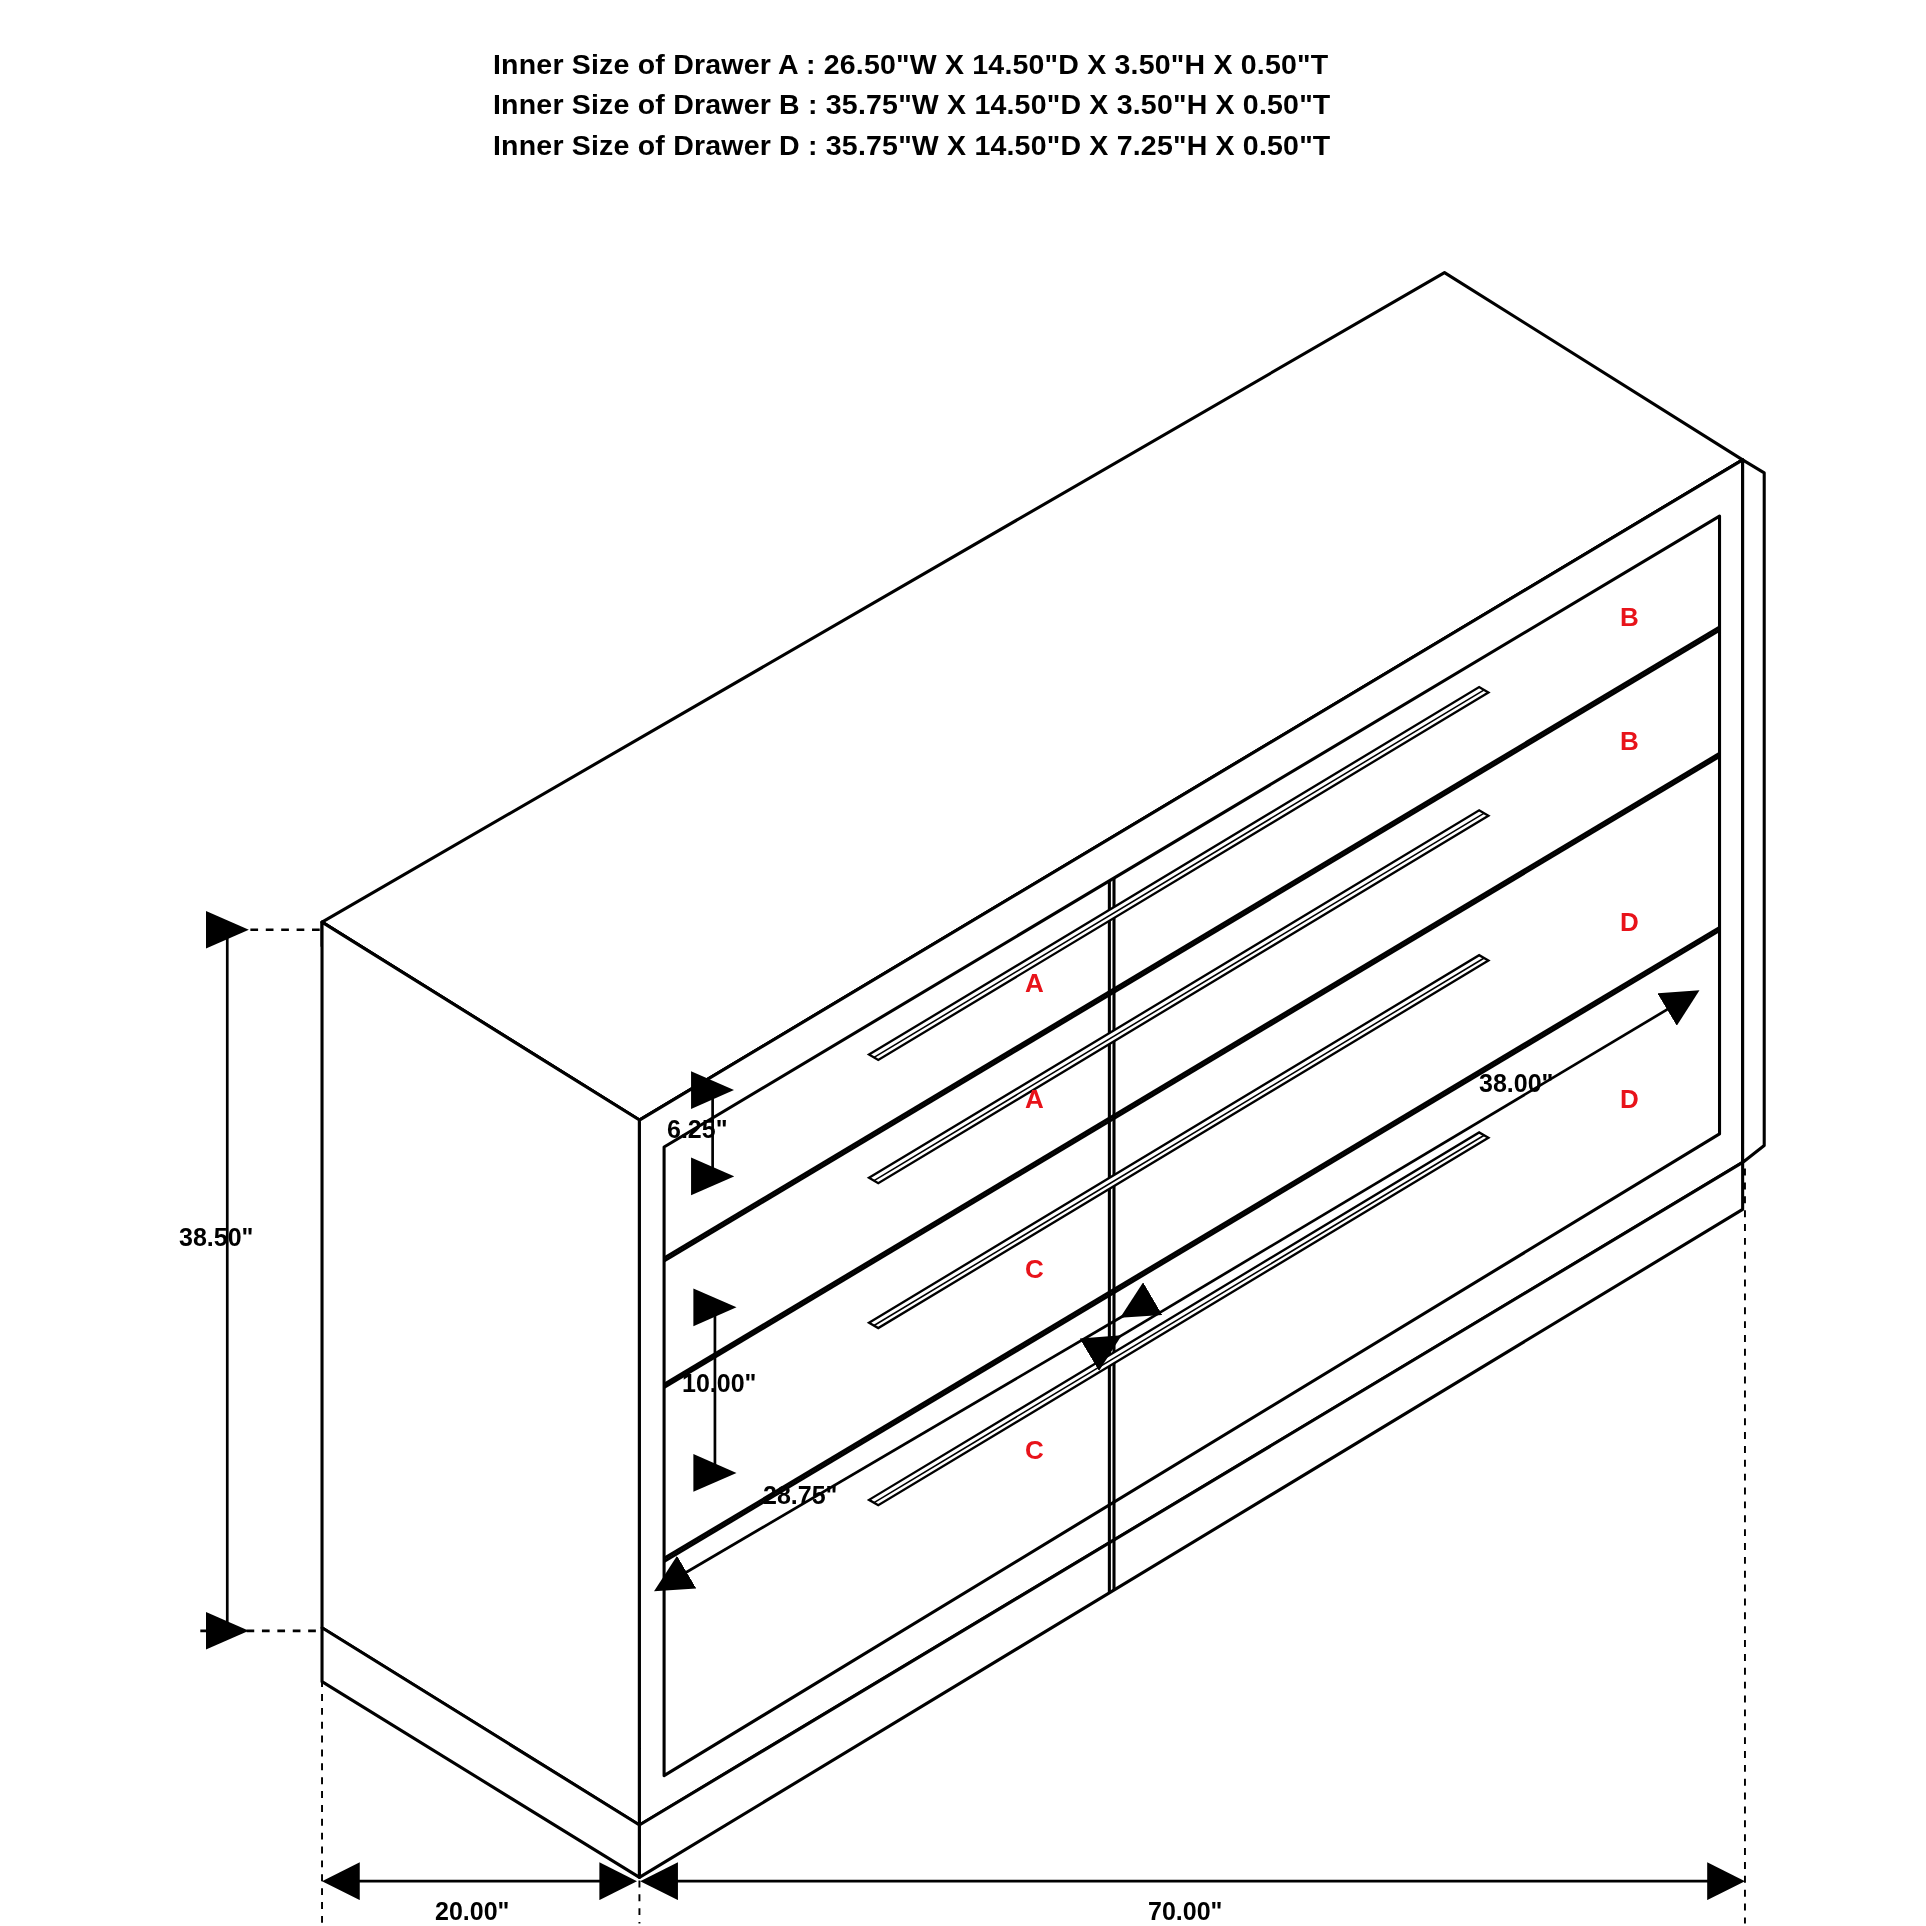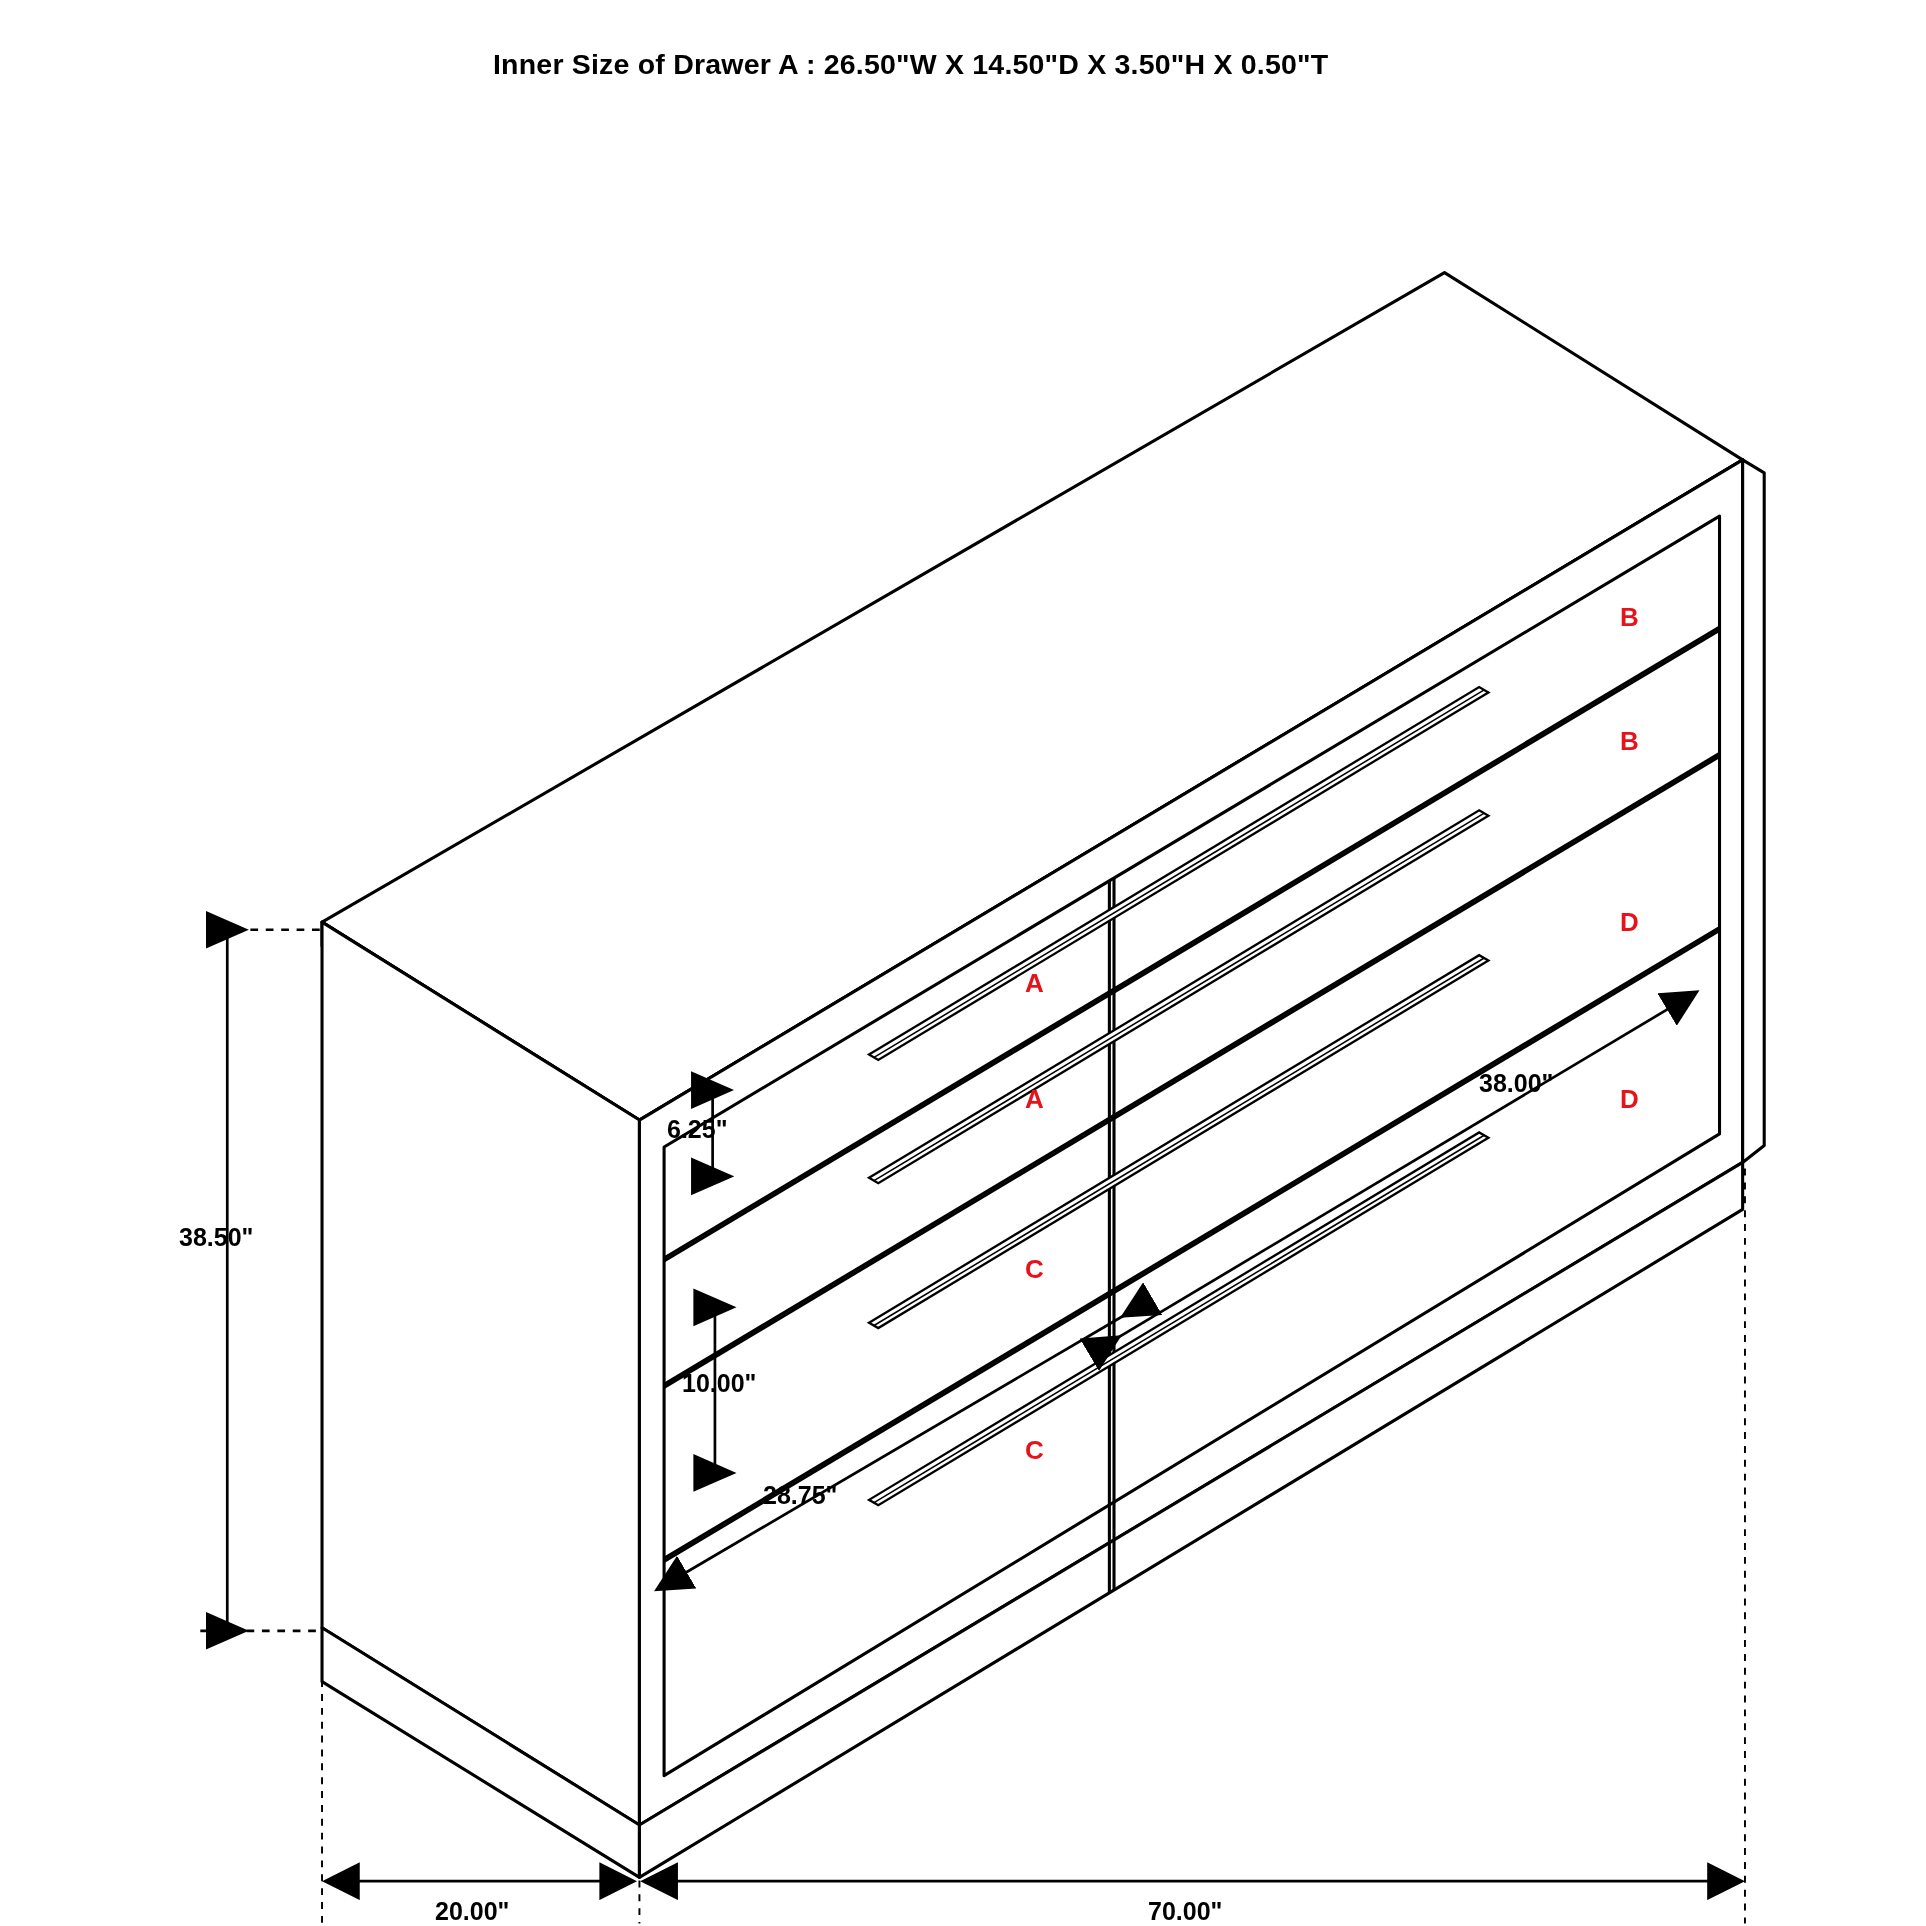--- a/index.html
+++ b/index.html
@@ -32,20 +32,22 @@
   .t-C1{left:1025px;top:1241px;}
   .t-C2{left:1025px;top:1422px;}
 </style>
 </head>
 <body>
 
 <div id="stage">
 
   <div class="spec-block">
     <div class="spec-line">Inner Size of Drawer A : 26.50"W X 14.50"D X 3.50"H X 0.50"T</div>
+    <div class="spec-line">Inner Size of Drawer B : 35.75"W X 14.50"D X 3.50"H X 0.50"T</div>
+    <div class="spec-line">Inner Size of Drawer D : 35.75"W X 14.50"D X 7.25"H X 0.50"T</div>
   </div>
 
   <svg id="drawing" viewBox="0 0 2500 2500">
     <defs>
       <marker id="arrUp" markerWidth="16" markerHeight="16" refX="8" refY="8" orient="auto">
         <path d="M8,0 L15,16 L1,16 Z" fill="#000"></path>
       </marker>
       <marker id="arrow" markerWidth="14" markerHeight="14" refX="12" refY="7" orient="auto">
         <path d="M0,0 L14,7 L0,14 Z" fill="#000"></path>
       </marker>

